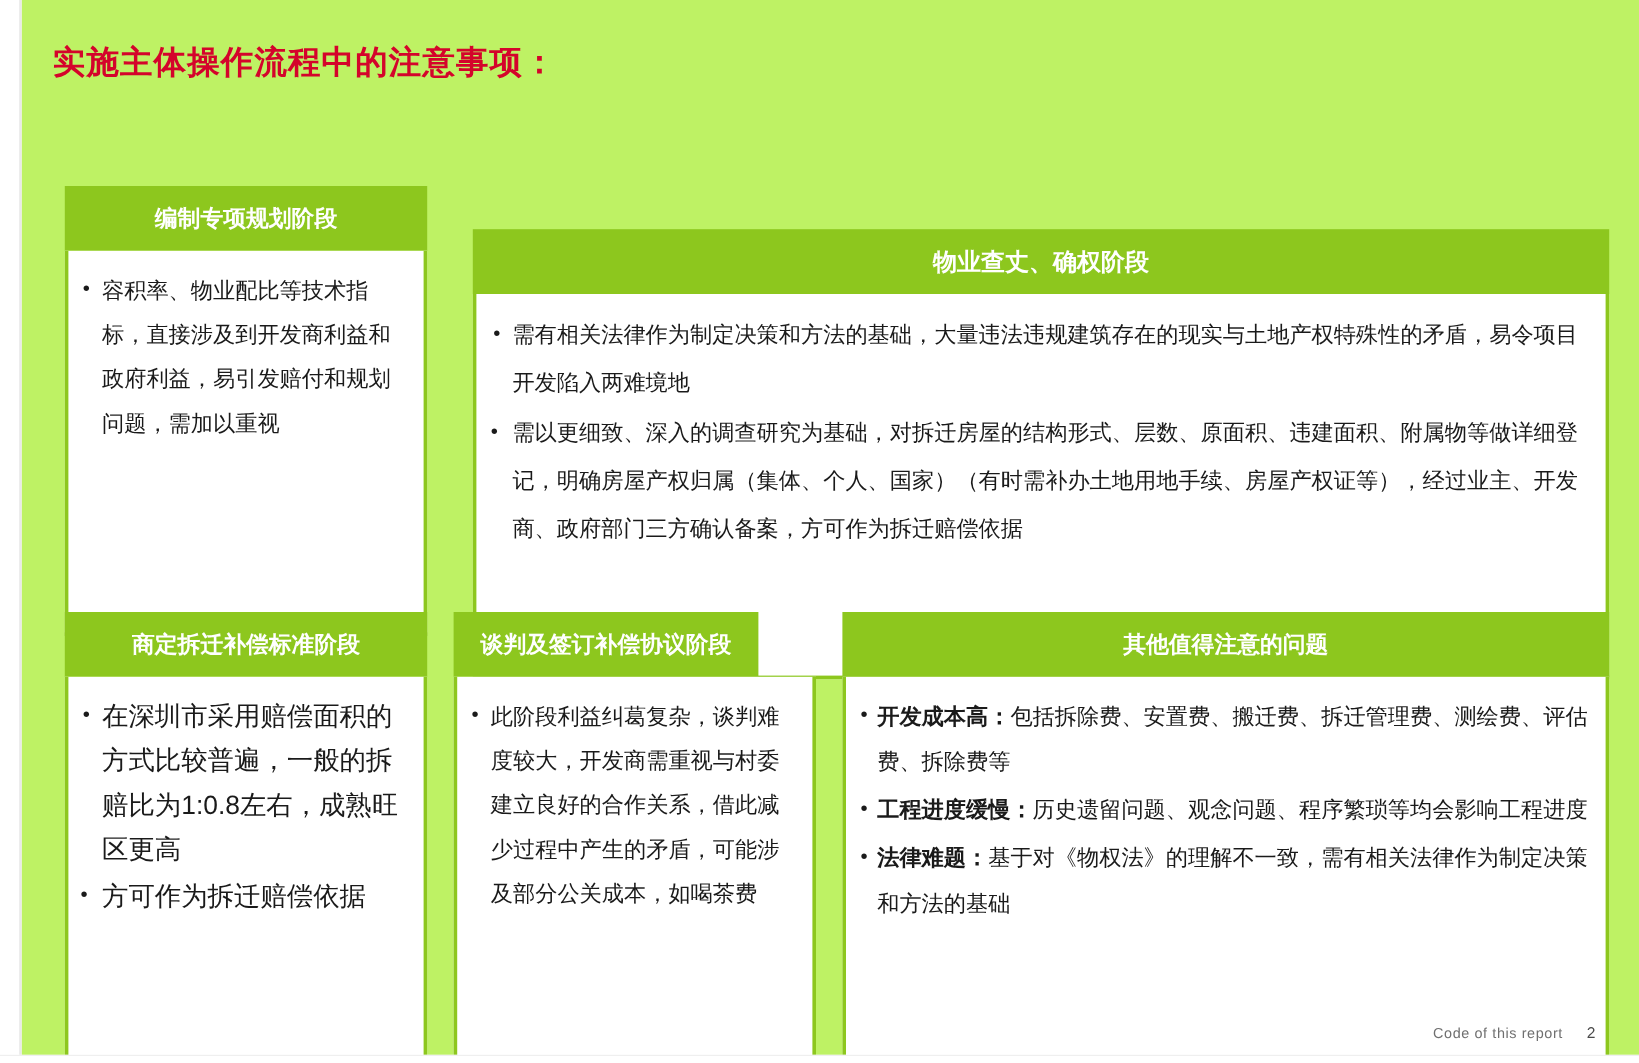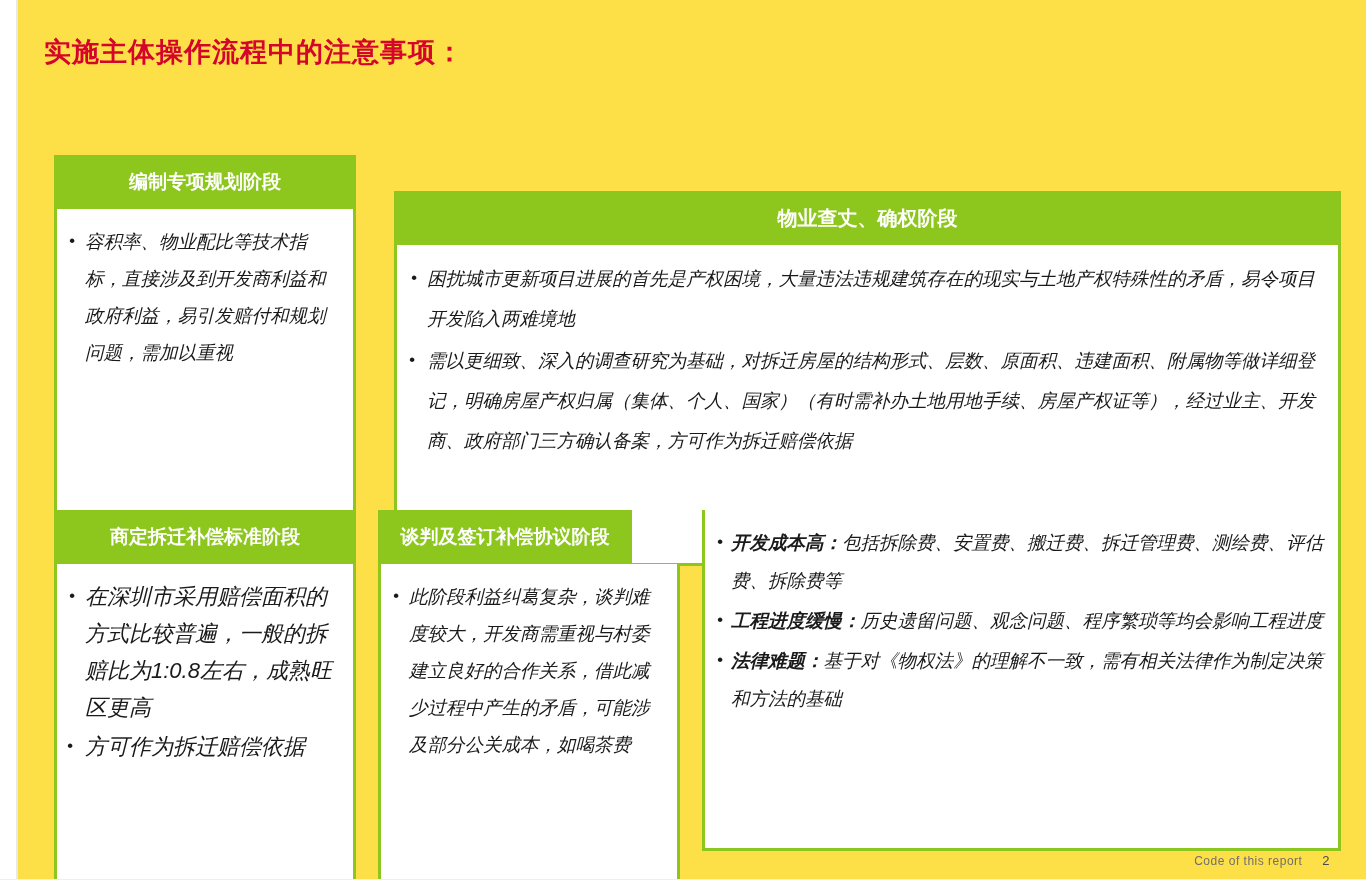--- a/index.html
+++ b/index.html
@@ -12,21 +12,21 @@
     background: #ffffff;
     font-family: "Liberation Sans", sans-serif;
     color: #1a1a1a;
     position: relative;
     overflow: hidden;
   }
   .slide {
     position: relative;
     width: 1366px;
     height: 886px;
-    background: #fde047;
+    background: #bef264;
   }
   .left-rail {
     position: absolute;
     left: 0;
     top: 0;
     width: 16px;
     height: 886px;
     background: #ffffff;
     border-right: 2px solid #e9e9e9;
   }
@@ -55,21 +55,20 @@
     align-items: center;
     justify-content: center;
     box-sizing: border-box;
   }
   .card-body {
     box-sizing: border-box;
     border-left: 3px solid #8DC71E;
     border-right: 3px solid #8DC71E;
     border-bottom: 3px solid #8DC71E;
     background: #ffffff;
-    font-style: italic;
   }
   .bullets {
     list-style: none;
     margin: 0;
     padding: 0;
   }
   .bullets li {
     position: relative;
     padding-left: 18px;
     margin: 0 0 2px 0;
@@ -159,21 +158,21 @@
       <ul class="bullets">
         <li>容积率、物业配比等技术指标，直接涉及到开发商利益和政府利益，易引发赔付和规划问题，需加以重视</li>
       </ul>
     </div>
   </div>
 
   <div class="card" id="card-survey">
     <div class="card-header">物业查丈、确权阶段</div>
     <div class="card-body">
       <ul class="bullets">
-        <li>困扰城市更新项目进展的首先是产权困境，大量违法违规建筑存在的现实与土地产权特殊性的矛盾，易令项目开发陷入两难境地</li>
+        <li>需有相关法律作为制定决策和方法的基础，大量违法违规建筑存在的现实与土地产权特殊性的矛盾，易令项目开发陷入两难境地</li>
         <li class="tight">需以更细致、深入的调查研究为基础，对拆迁房屋的结构形式、层数、原面积、违建面积、附属物等做详细登记，明确房屋产权归属（集体、个人、国家）（有时需补办土地用地手续、房屋产权证等），经过业主、开发商、政府部门三方确认备案，方可作为拆迁赔偿依据</li>
       </ul>
     </div>
   </div>
 
   <div class="card" id="card-standard">
     <div class="card-header">商定拆迁补偿标准阶段</div>
     <div class="card-body">
       <ul class="bullets">
         <li>在深圳市采用赔偿面积的方式比较普遍，一般的拆赔比为1:0.8左右，成熟旺区更高</li>
@@ -185,20 +184,21 @@
   <div class="card" id="card-negotiation">
     <div class="card-header">谈判及签订补偿协议阶段</div>
     <div class="card-body">
       <ul class="bullets">
         <li>此阶段利益纠葛复杂，谈判难度较大，开发商需重视与村委建立良好的合作关系，借此减少过程中产生的矛盾，可能涉及部分公关成本，如喝茶费</li>
       </ul>
     </div>
   </div>
 
   <div class="card" id="card-others">
+    <div class="card-header">其他值得注意的问题</div>
     <div class="card-body">
       <ul class="bullets">
         <li><b class="lead">开发成本高：</b><span>包括拆除费、安置费、搬迁费、拆迁管理费、测绘费、评估费、拆除费等</span></li>
         <li><b class="lead">工程进度缓慢：</b><span>历史遗留问题、观念问题、程序繁琐等均会影响工程进度</span></li>
         <li><b class="lead"> 法律难题：</b><span>基于对《物权法》的理解不一致，需有相关法律作为制定决策和方法的基础</span></li>
       </ul>
     </div>
   </div>
 
   <div class="footer">

